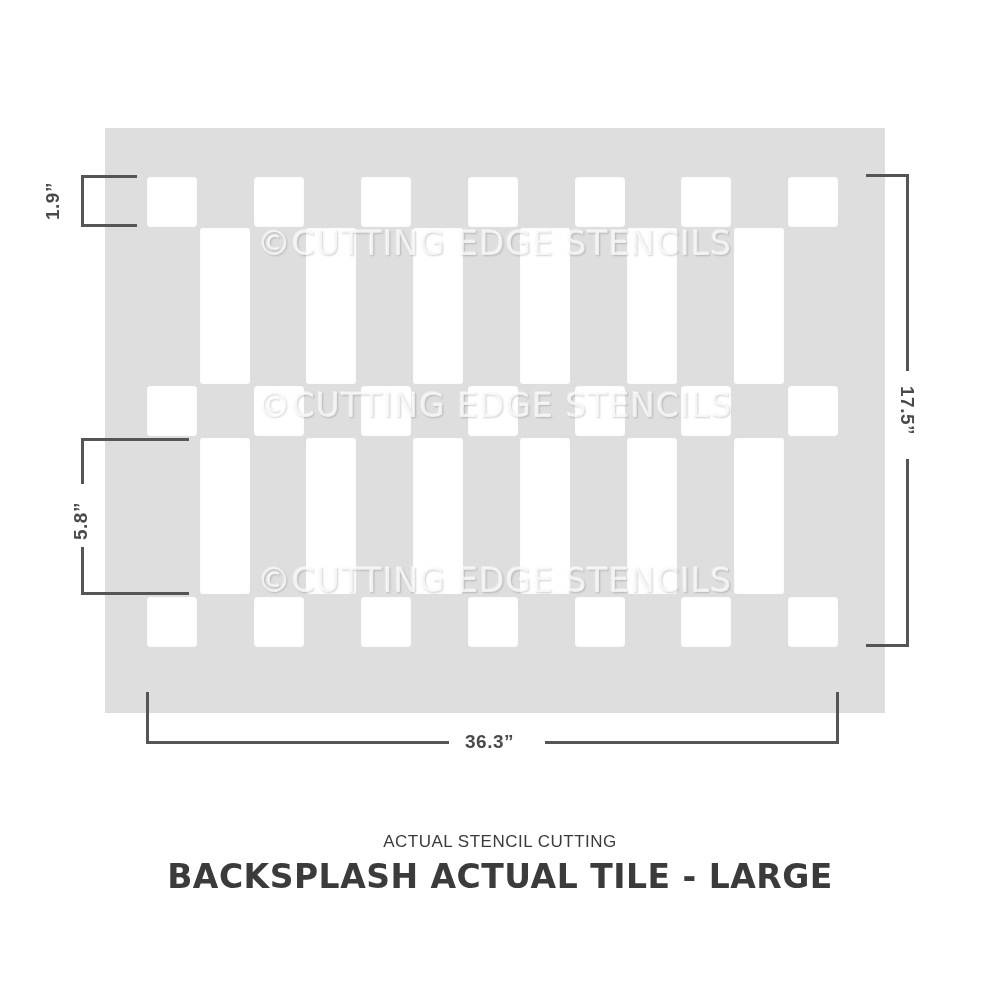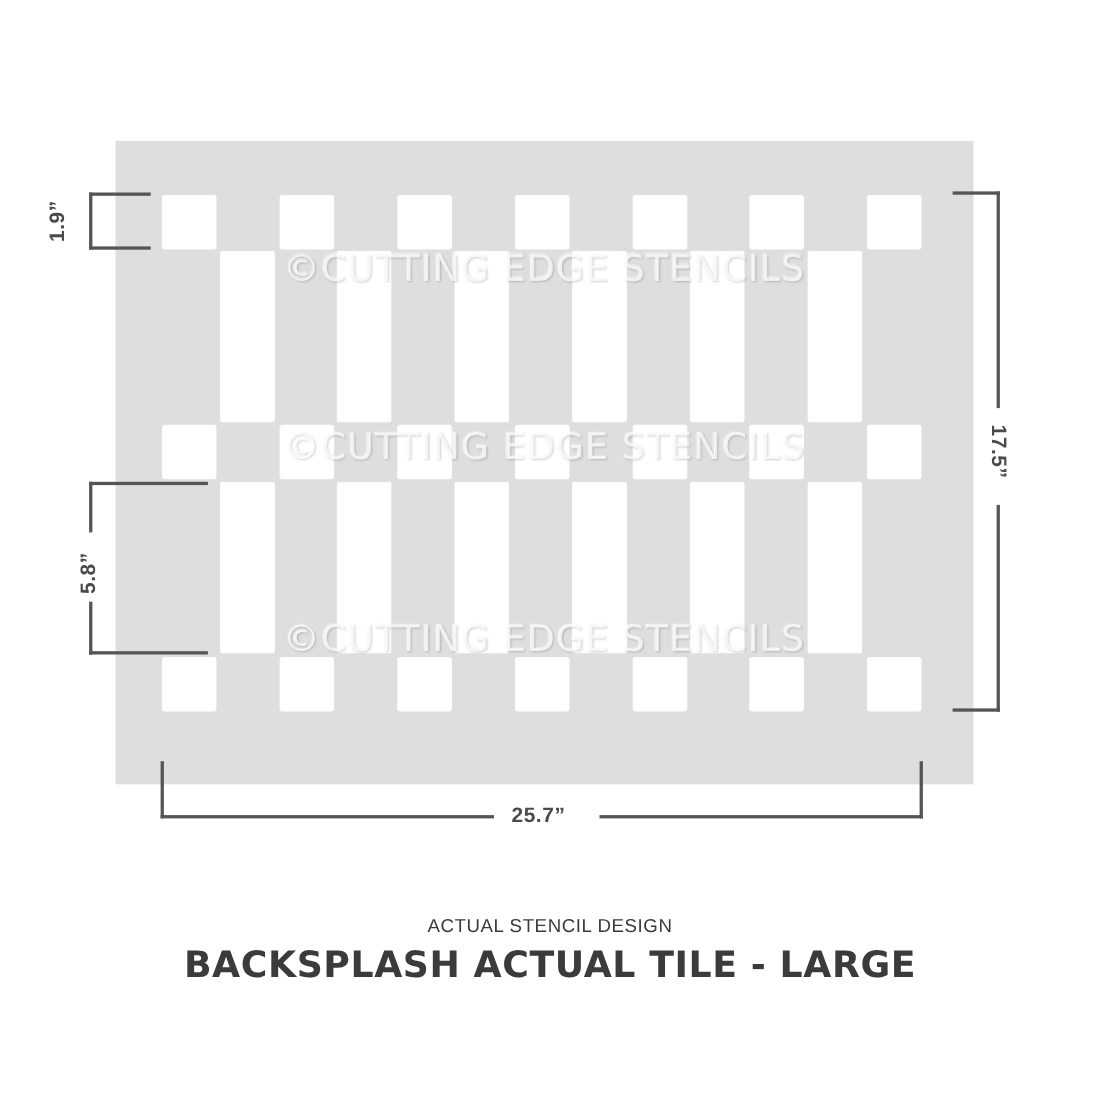--- a/index.html
+++ b/index.html
@@ -84,16 +84,16 @@
   <div class="line" style="left:866px;top:644px;width:43px;height:3px"></div>
 </div>
 <div class="dimlabel" style="left:918px;top:386px;transform:rotate(90deg);transform-origin:left top;">17.5”</div>
 
 <div>
   <div class="line" style="left:146px;top:692px;width:3px;height:52px"></div>
   <div class="line" style="left:146px;top:741px;width:303px;height:3px"></div>
   <div class="line" style="left:545px;top:741px;width:294px;height:3px"></div>
   <div class="line" style="left:836px;top:692px;width:3px;height:52px"></div>
 </div>
-<div class="dimlabel" style="left:465px;top:731px;">25.7”</div>
+<div class="dimlabel" style="left:465px;top:731px;">36.3”</div>
 
-<div class="subtitle">ACTUAL STENCIL DESIGN</div>
+<div class="subtitle">ACTUAL STENCIL CUTTING</div>
 <div class="title">BACKSPLASH ACTUAL TILE - LARGE</div>
 
 </body></html>

